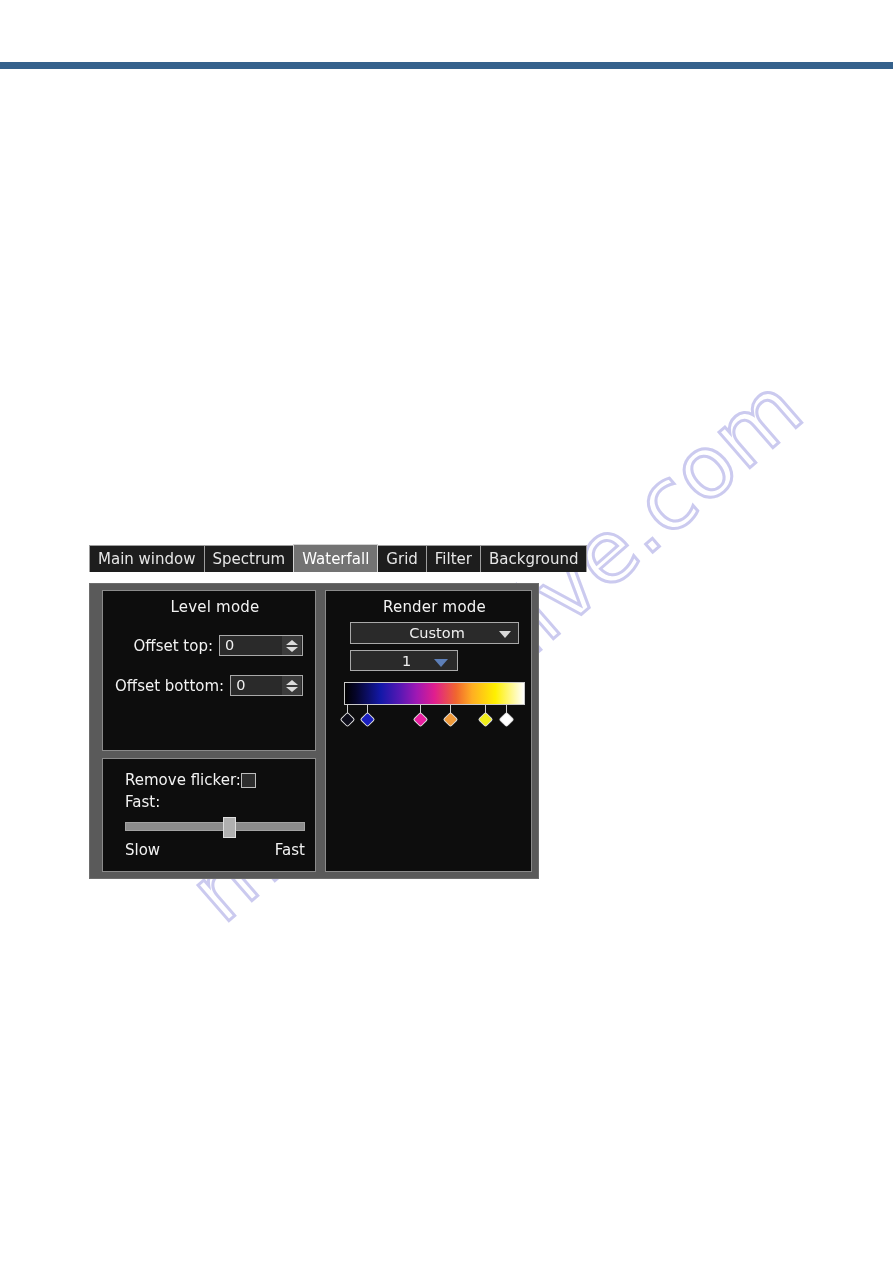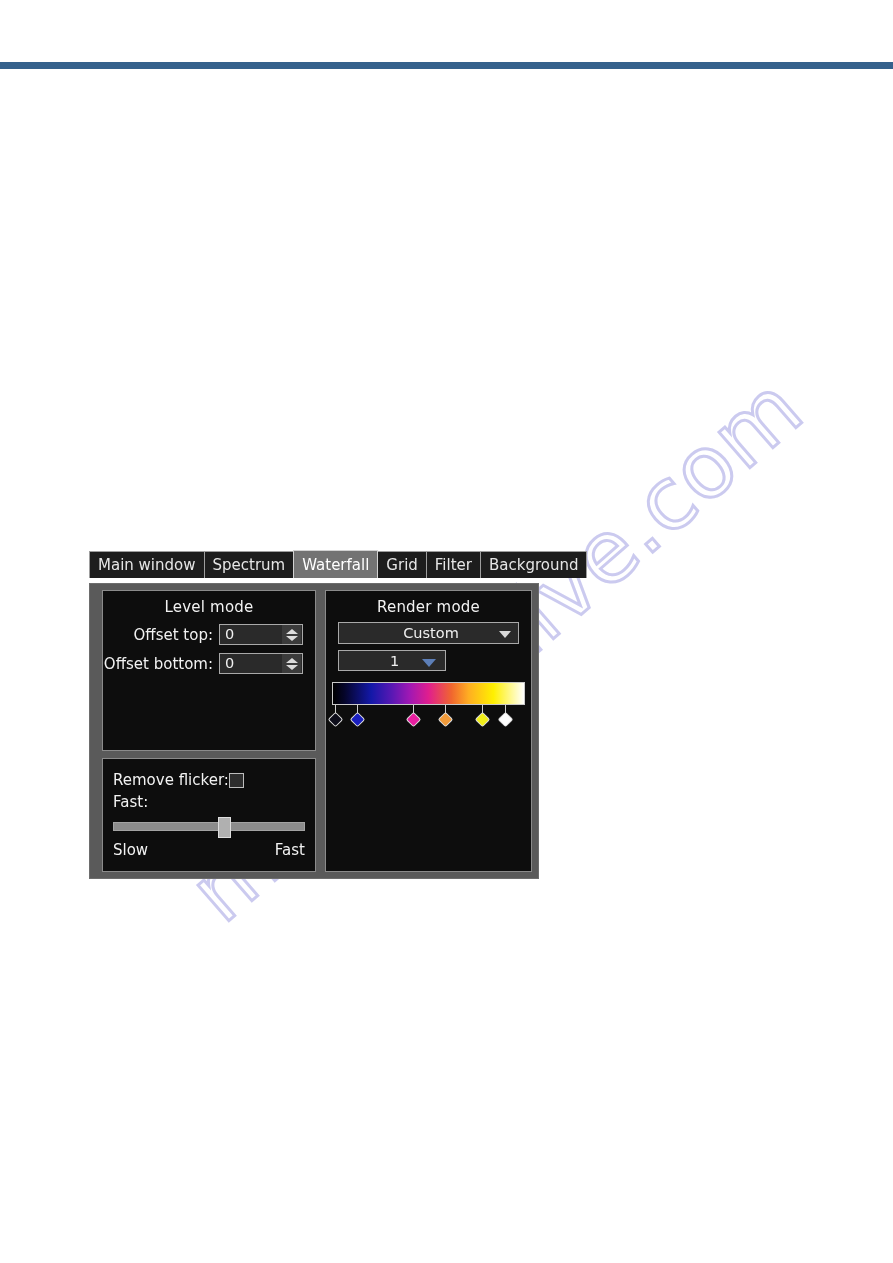--- a/index.html
+++ b/index.html
@@ -64,21 +64,21 @@
 
   
   #tab-strip {
     position: absolute;
     left: 0;
     top: 0;
     width: 450px;
     height: 16px;
     background: #2b2b2b;
     display: flex;
-    align-items: center;
+    align-items: flex-end;
     box-sizing: border-box;
   }
   .tab {
     height: 27px;
     line-height: 27px;
     padding: 0 8px;
     box-sizing: border-box;
     font-size: 15px;
     color: #e6e6e6;
     background: #1d1d1d;
@@ -130,20 +130,21 @@
     padding: 6px 6px 6px 3px;
     box-sizing: border-box;
     display: flex;
   }
 
   .group {
     background: #0d0d0d;
     border: 1px solid #8b8b8b;
     box-sizing: border-box;
     position: relative;
+    padding-left: 12px;
   }
   #group-level   { height: 163px; }
   #group-flicker { height: 115px; }
   #group-render  { width: 100%; }
 
   .group-title {
     text-align: center;
     color: #f2f2f2;
     font-size: 15px;
     padding-top: 7px;
@@ -174,21 +175,21 @@
     border-left: 6px solid transparent;
     border-right: 6px solid transparent;
     border-top: 7px solid #d8d8d8;
   }
 
   
   .field-row {
     display: flex;
     align-items: center;
     justify-content: flex-end;
-    margin-top: 8px;
+    margin-top: 19px;
     padding-right: 12px;
   }
   .field-label {
     color: #f2f2f2;
     font-size: 15px;
     margin-right: 6px;
     white-space: nowrap;
   }
   .spinner {
     position: relative;

